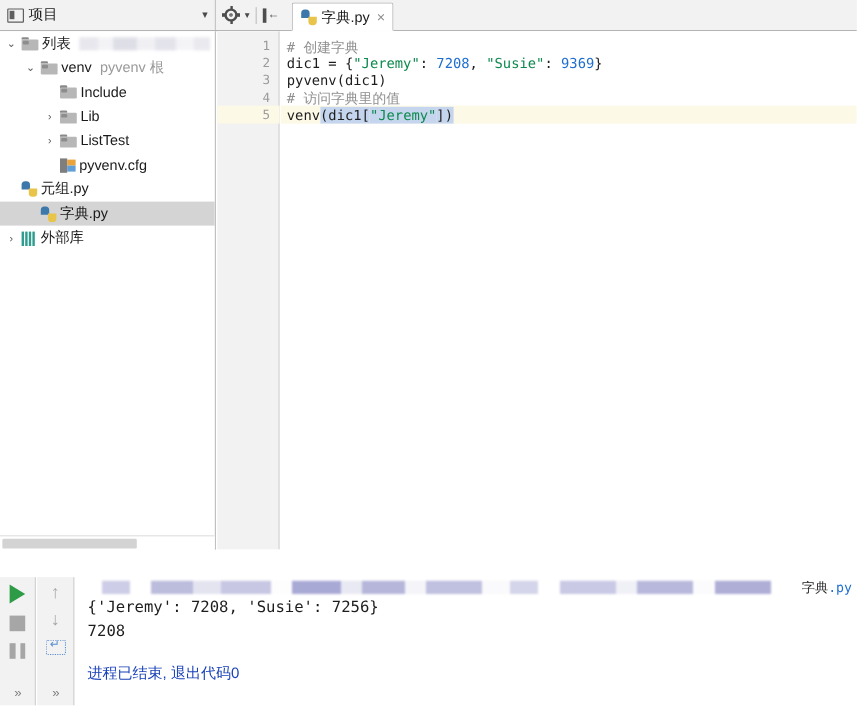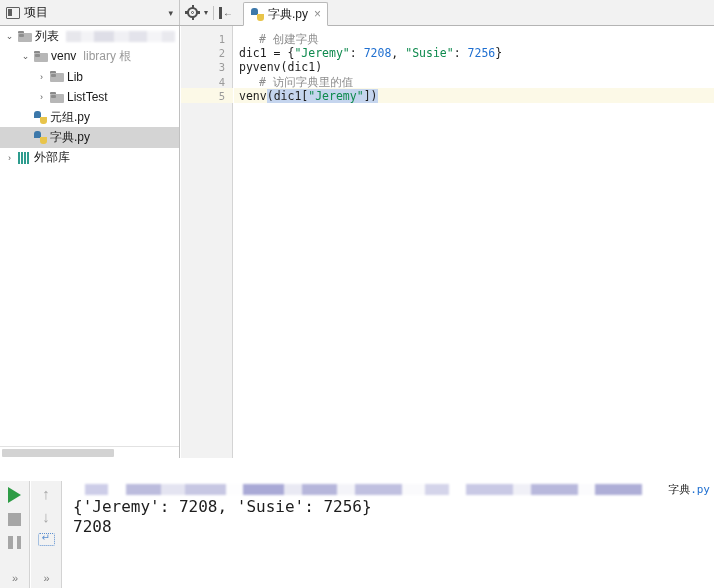--- a/index.html
+++ b/index.html
@@ -132,21 +132,21 @@
     font-family: "DejaVu Sans Mono", "Liberation Mono", monospace;
     font-size: 11.5px;
   }
   .cline {
     position: absolute; left: 5px; height: 14px; line-height: 14px; white-space: pre;
   }
   .hl-line {
     position: absolute; left: 0; right: 0; height: 15px; background: #fcf9e7;
   }
   .hl-gutter { position:absolute; left:0; width:52px; height:15px; background:#fcf9e7; }
-  .tok-comment { color: #8f8f8f; margin-left: 20px; }
+  .tok-comment { color: #8f8f8f; }
   .tok-str { color: #0e8a4e; }
   .tok-num { color: #1f6fd0; }
   .tok-plain { color: #1d1d1d; }
   .sel { background: #c5d5ee; }
 
   
   .runhead {
     position: absolute; left: 0; top: 459px; width: 714px; height: 22px;
     background: #f2f2f2; border-top: 1px solid #c0c0c0; border-bottom: 1px solid #c6c6c6;
     display: flex; align-items: center; gap: 5px; padding-left: 6px;
@@ -196,21 +196,21 @@
     filter: blur(1.1px);
   }
   .cmdtail {
     position: absolute; right: 4px; top: 0;
     font-family: "DejaVu Sans Mono", "Liberation Mono", monospace; font-size: 11px;
   }
   .cmdtail .f { color: #1d1d1d; }
   .cmdtail .e { color: #1f6fd0; }
   .outline {
     font-family: "DejaVu Sans Mono", "Liberation Mono", monospace;
-    font-size: 16px; color: #1d1d1d; height: 20px; line-height: 20px; white-space: pre;
+    font-size: 13px; color: #1d1d1d; height: 20px; line-height: 20px; white-space: pre;
   }
   .outline.exit { color: #1a42b8; font-family: "Liberation Sans", sans-serif; font-size: 12.5px; }
   .outline.exit .code { color: #1a42b8; }
   .gapline { height: 14px; }
 </style>
 </head>
 <body>
 
 <div class="app">
 
@@ -262,39 +262,56 @@
           <span class="lbl bold">列表</span>
           <span class="blurbox" style="flex: 1 1 auto;"></span>
         </div>
         <div class="trow" style="padding-left: 20px;">
           <span class="arrow">⌄</span>
           <span class="ico ico-folder">
             <span class="tabf"></span>
             <span class="body"></span>
           </span>
           <span class="lbl bold">venv</span>
-          <span class="lbl gray" style="margin-left: 4px;">library 根</span>
+          <span class="lbl gray" style="margin-left: 4px;">pyvenv 根</span>
+        </div>
+        <div class="trow" style="padding-left: 36px;">
+          <span class="arrow none">·</span>
+          <span class="ico ico-folder">
+            <span class="tabf"></span>
+            <span class="body"></span>
+          </span>
+          <span class="lbl">Include</span>
         </div>
         <div class="trow" style="padding-left: 36px;">
           <span class="arrow">›</span>
           <span class="ico ico-folder">
             <span class="tabf"></span>
             <span class="body"></span>
           </span>
           <span class="lbl">Lib</span>
         </div>
         <div class="trow" style="padding-left: 36px;">
           <span class="arrow">›</span>
           <span class="ico ico-folder">
             <span class="tabf"></span>
             <span class="body"></span>
           </span>
           <span class="lbl">ListTest</span>
         </div>
-        <div class="trow" style="padding-left: 20px;">
+        <div class="trow" style="padding-left: 36px;">
+          <span class="arrow none">·</span>
+          <span class="ico ico-cfg">
+            <span class="p1"></span>
+            <span class="p2"></span>
+            <span class="p3"></span>
+          </span>
+          <span class="lbl">pyvenv.cfg</span>
+        </div>
+        <div class="trow" style="padding-left: 4px;">
           <span class="arrow none">·</span>
           <span class="ico ico-py">
             <span class="b"></span>
             <span class="y"></span>
           </span>
           <span class="lbl">元组.py</span>
         </div>
         <div class="trow sel" style="padding-left: 20px;">
           <span class="arrow none">·</span>
           <span class="ico ico-py">
@@ -327,21 +344,21 @@
           <div class="gutter-num" style="top: 20.2px;">2</div>
           <div class="gutter-num" style="top: 34.4px;">3</div>
           <div class="gutter-num" style="top: 48.6px;">4</div>
           <div class="gutter-num" style="top: 62.8px;">5</div>
         </div>
     </div>
     <div class="codearea">
       <div class="hl-line" id="code-hl" style="top: 61.8px;"></div>
       <div id="code-host">
           <div class="cline" style="top: 6px;"><span class="tok-comment"># 创建字典</span></div>
-          <div class="cline" style="top: 20.2px;"><span class="tok-plain">dic1 = {</span><span class="tok-str">"Jeremy"</span><span class="tok-plain">: </span><span class="tok-num">7208</span><span class="tok-plain">, </span><span class="tok-str">"Susie"</span><span class="tok-plain">: </span><span class="tok-num">7256</span><span class="tok-plain">}</span></div>
+          <div class="cline" style="top: 20.2px;"><span class="tok-plain">dic1 = {</span><span class="tok-str">"Jeremy"</span><span class="tok-plain">: </span><span class="tok-num">7208</span><span class="tok-plain">, </span><span class="tok-str">"Susie"</span><span class="tok-plain">: </span><span class="tok-num">9369</span><span class="tok-plain">}</span></div>
           <div class="cline" style="top: 34.4px;"><span class="tok-plain">pyvenv(dic1)</span></div>
           <div class="cline" style="top: 48.6px;"><span class="tok-comment"># 访问字典里的值</span></div>
           <div class="cline" style="top: 62.8px;"><span class="tok-plain">venv</span><span class="tok-plain sel">(dic1[</span><span class="tok-str sel">"Jeremy"</span><span class="tok-plain sel">])</span></div>
         </div>
     </div>
   </div>
 
 
   <div class="runbody">
 
@@ -362,16 +379,17 @@
     <div class="console">
       <div class="cmdline">
         <div class="cmdblur"></div>
         <div class="cmdtail">
           <span class="f">字典</span><span class="e">.py</span>
         </div>
       </div>
       <div class="outline">{'Jeremy': 7208, 'Susie': 7256}</div>
       <div class="outline">7208</div>
       <div class="gapline"></div>
+      <div class="outline exit"><span>进程已结束, 退出代码</span><span class="code">0</span></div>
     </div>
   </div>
 
 </div>
 
 </body></html>

